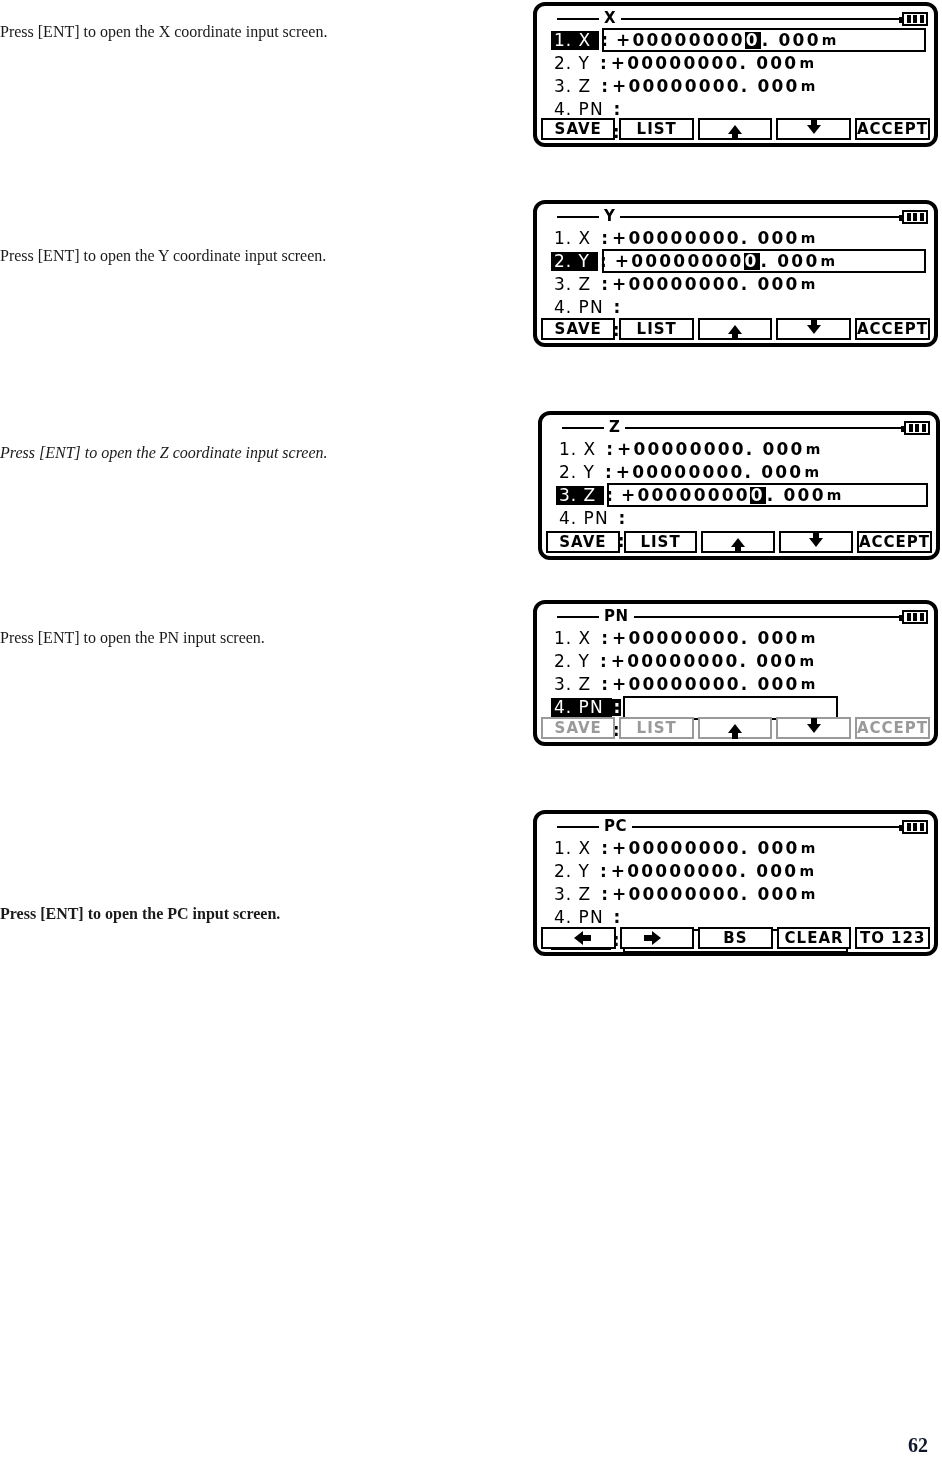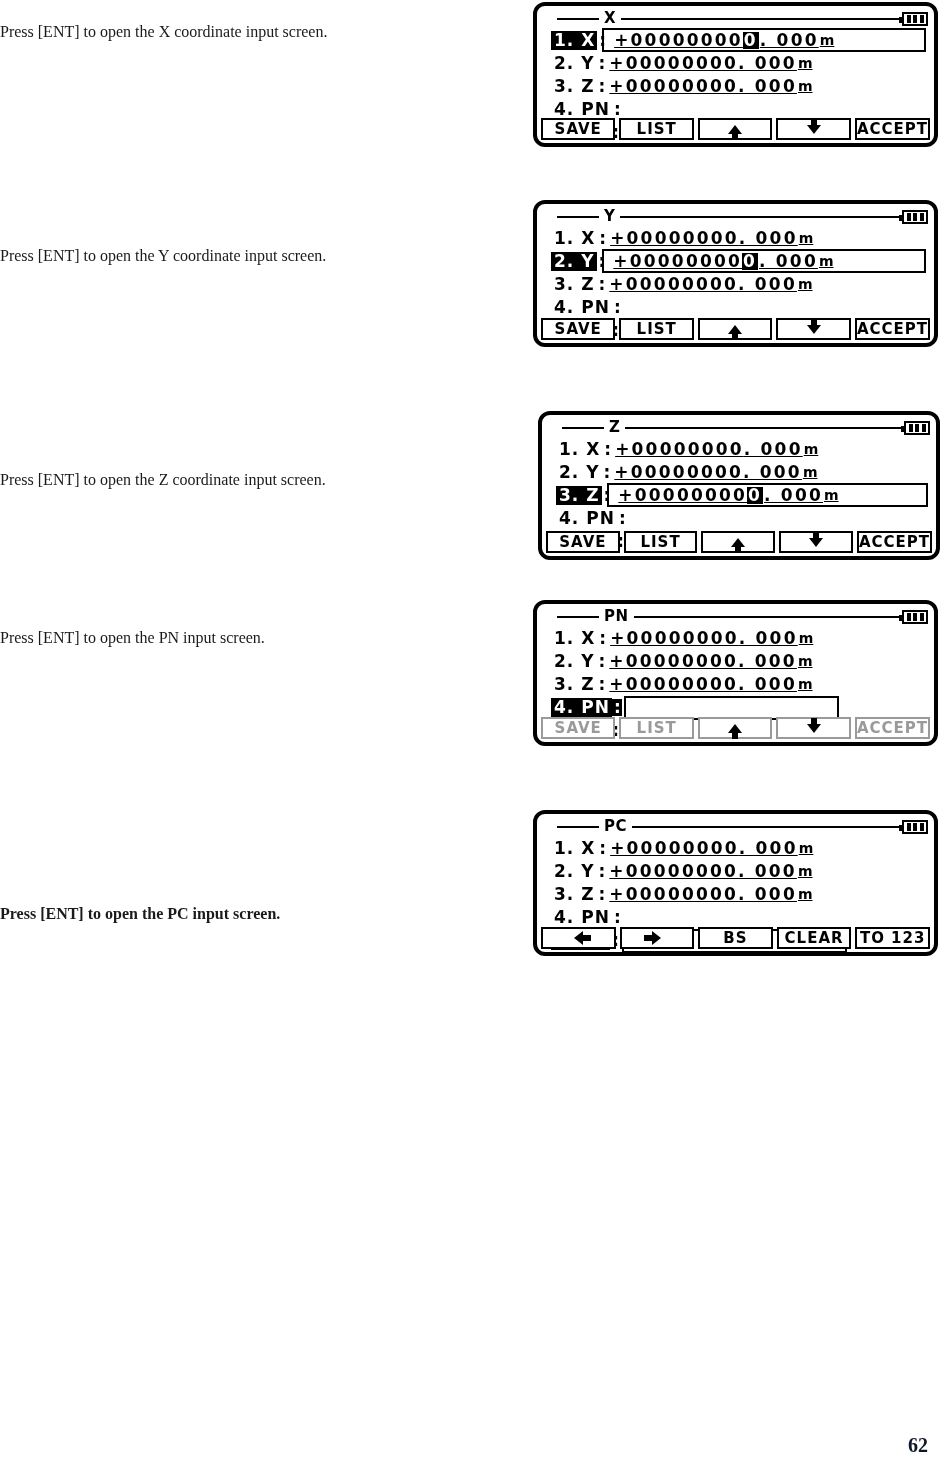--- a/index.html
+++ b/index.html
@@ -119,23 +119,23 @@
   .row {
     position: relative;
     height: 23px;
     display: flex;
     align-items: center;
     white-space: nowrap;
   }
   .row-label {
     font-family: "DejaVu Sans", "Liberation Sans", sans-serif;
     font-size: 17px;
-    font-weight: bold;
+    font-weight: normal;
     letter-spacing: 1px;
-    padding: 1px 2px 1px 3px;
+    padding: 1px 8px 1px 3px;
     line-height: 17px;
   }
   .row-label.hl {
     background: #000000;
     color: #ffffff;
   }
   .row-colon {
     font-family: "DejaVu Sans", "Liberation Sans", sans-serif;
     font-size: 17px;
     font-weight: bold;
@@ -148,21 +148,20 @@
   }
   .row-value {
     font-family: "DejaVu Sans", "Liberation Sans", sans-serif;
     font-size: 17px;
     font-weight: bold;
     letter-spacing: 2.2px;
     line-height: 17px;
     padding-left: 3px;
     display: flex;
     align-items: center;
-    text-decoration: underline;
   }
   .row-value .unit {
     letter-spacing: 0;
     font-size: 14px;
     padding-left: 1px;
   }
   .row-value .digit-hl {
     background: #000;
     color: #fff;
     padding: 0 1px;
@@ -252,21 +251,21 @@
   .arrow-left { width: 0; height: 0; border-top: 7px solid transparent; border-bottom: 7px solid transparent; border-right: 9px solid #000; position: relative; }
   .arrow-left::after { content:""; position:absolute; left:9px; top:-3px; width:8px; height:6px; background:#000; }
   .arrow-right { width: 0; height: 0; border-top: 7px solid transparent; border-bottom: 7px solid transparent; border-left: 9px solid #000; position: relative; }
   .arrow-right::after { content:""; position:absolute; left:-17px; top:-3px; width:8px; height:6px; background:#000; }
 </style>
 </head>
 <body>
 
 <div class="instruction" style="top:20px;">Press [ENT] to open the X coordinate input screen.</div>
 <div class="instruction" style="top:244px;">Press [ENT] to open the Y coordinate input screen.</div>
-<div class="instruction" style="top:468px;">Press [ENT] to open the Z coordinate input screen.</div>
+<div class="instruction" style="top:441px;font-style:italic;">Press [ENT] to open the Z coordinate input screen.</div>
 <div class="instruction" style="top:626px;">Press [ENT] to open the PN input screen.</div>
 <div class="instruction" style="top:902px;font-weight:bold;">Press [ENT] to open the PC input screen.</div>
 
 <div class="device" style="left:533px; top:2px;   width:405px; height:145px;">
     <div class="lcd">
       <div class="titlebar">
         <div class="rule-left"></div>
         <div class="title-text">X</div>
         <div class="rule-right"></div>
         <div class="battery">

